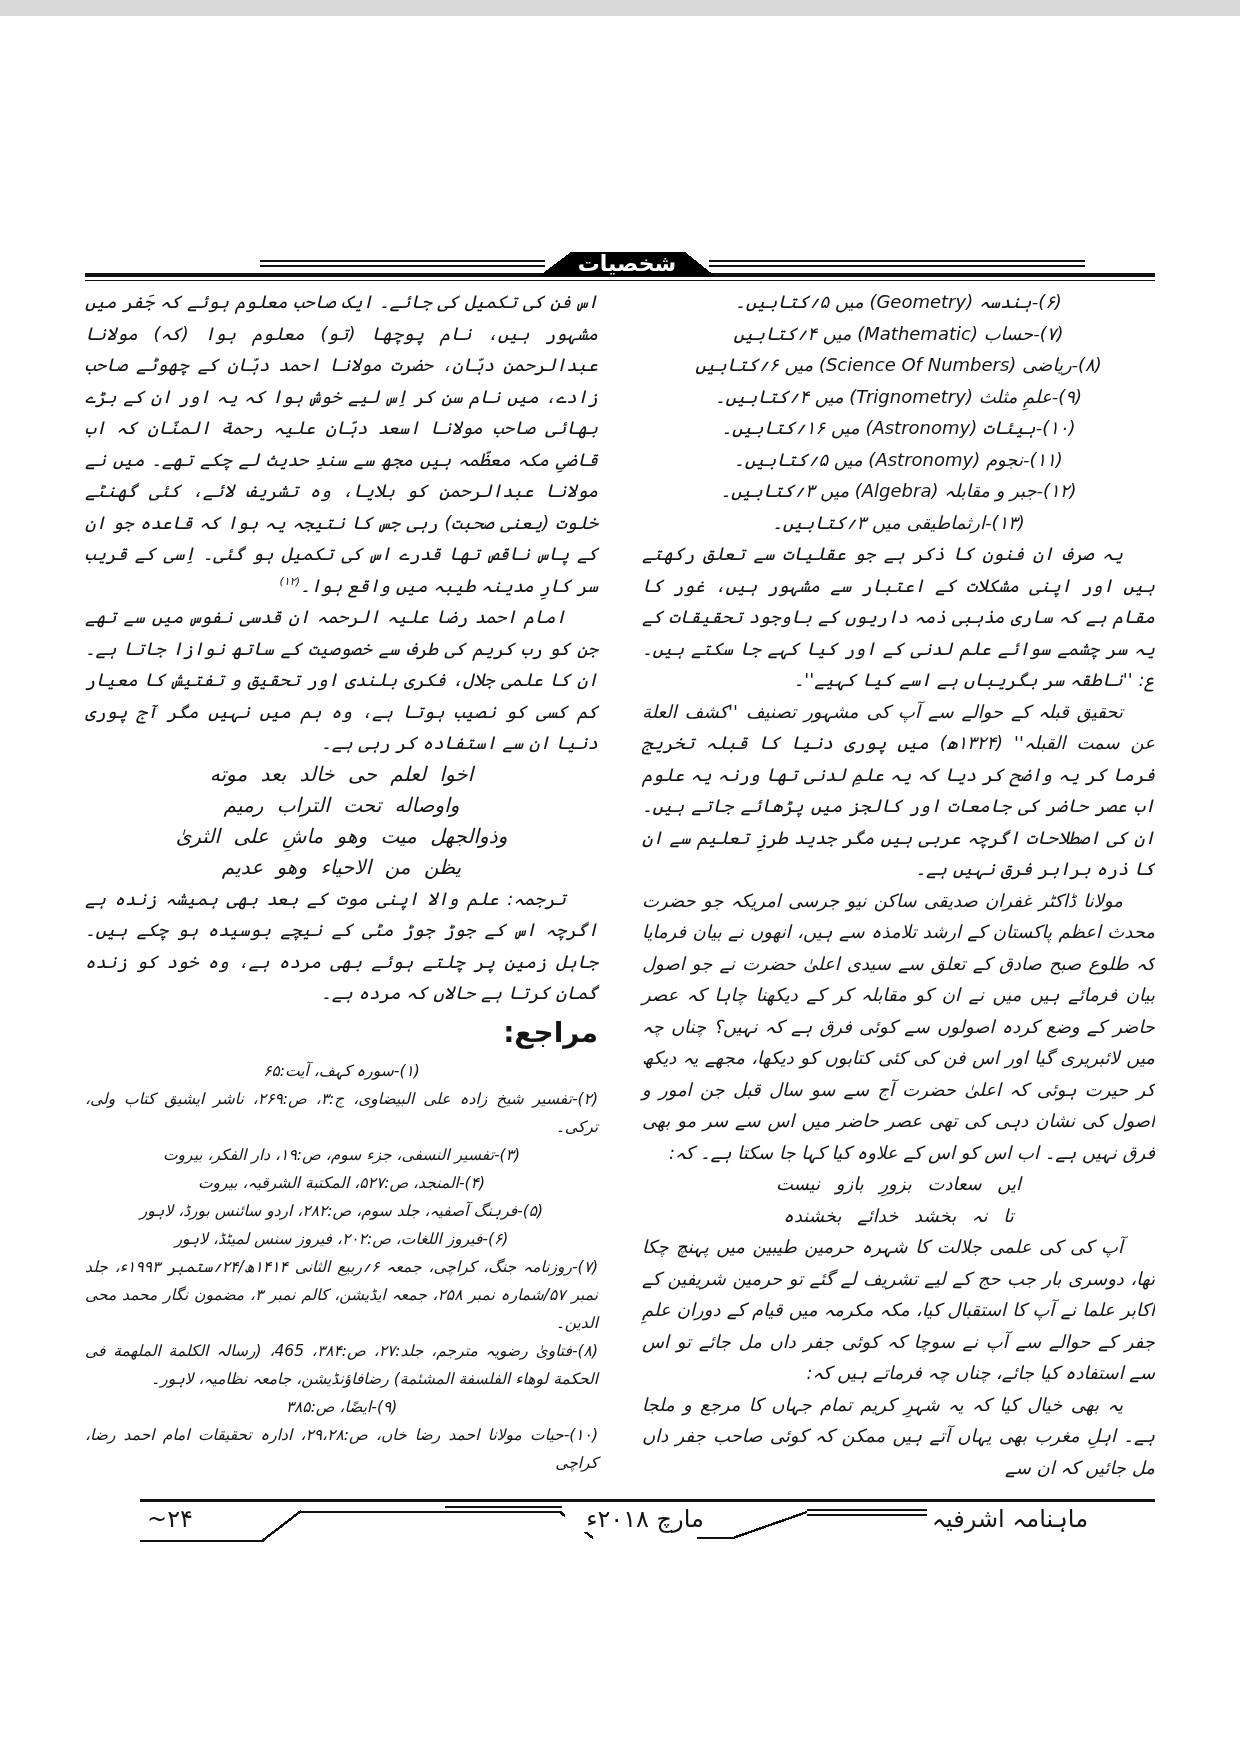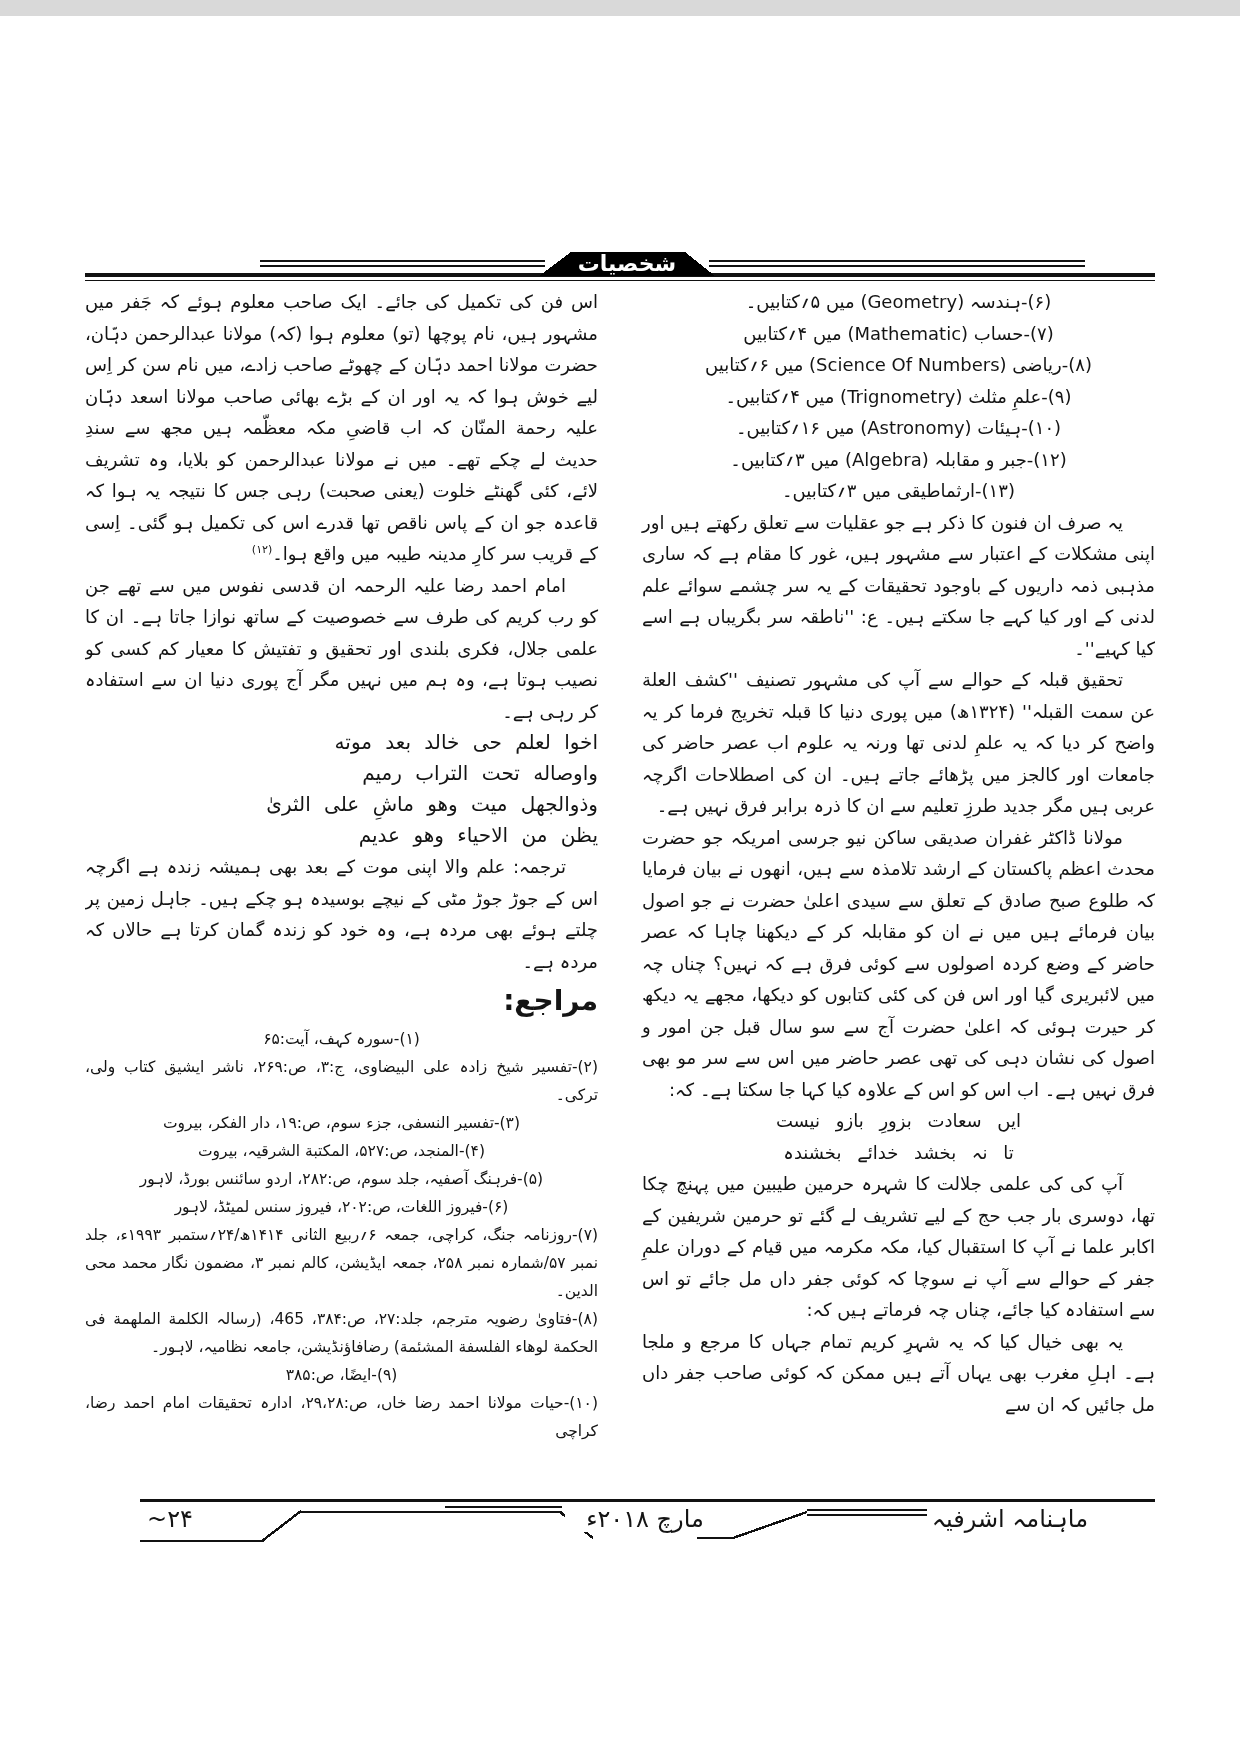--- a/index.html
+++ b/index.html
@@ -11,25 +11,25 @@
   }
   .content { position:absolute; right:85px; left:85px; top:220px; }
 
   
   .banner { width:1070px; height:46px; display:block; }
   .banner-title-svg { font-family:"DejaVu Sans", sans-serif; font-weight:bold; font-size:22px; fill:#ffffff; }
 
   
   .columns { display:flex; gap:44px; margin-top:4px; height:1208px; overflow:hidden; }
   .col { flex:1 1 0; min-width:0; font-size:18px; line-height:31.5px; text-align:justify; }
-  .col p { margin:0; }
+  .col p { margin:0;font-style:italic; }
   .indent { text-indent:32px; }
   .list-item { text-align:center; }
   .couplet-line { text-align:center; word-spacing:10px; }
-  .arabic-line { word-spacing:7px; font-size:20px; line-height:31px; font-family:"DejaVu Sans", sans-serif; }
+  .arabic-line { text-align:center; word-spacing:7px; font-size:20px; line-height:31px; font-family:"DejaVu Sans", sans-serif; }
   .refs-heading { text-align:right; font-weight:bold; font-size:28px; line-height:44px; margin:2px 0; }
   .ref { font-size:15.5px; line-height:28px; text-align:justify; }
   .ref.c { text-align:center; }
   sup.fn { font-size:11px; line-height:0; }
 
   
   .footer { position:absolute; right:85px; left:85px; top:1478px; height:70px; }
   .footer svg { position:absolute; inset:0; }
   .footer .ftext {
     position:absolute; top:12px; font-size:24px; line-height:26px;
@@ -60,20 +60,21 @@
     </svg>
 
     <div class="columns">
 
       <section class="col">
         <p class="list-item">(۶)-ہندسہ (Geometry) میں ۵؍کتابیں۔</p>
         <p class="list-item">(۷)-حساب (Mathematic) میں ۴؍کتابیں</p>
         <p class="list-item">(۸)-ریاضی (Science Of Numbers) میں ۶؍کتابیں</p>
         <p class="list-item">(۹)-علمِ مثلث (Trignometry) میں ۴؍کتابیں۔</p>
         <p class="list-item">(۱۰)-ہیئات (Astronomy) میں ۱۶؍کتابیں۔</p>
+        <p class="list-item">(۱۱)-نجوم (Astronomy) میں ۵؍کتابیں۔</p>
         <p class="list-item">(۱۲)-جبر و مقابلہ (Algebra) میں ۳؍کتابیں۔</p>
         <p class="list-item">(۱۳)-ارثماطیقی میں ۳؍کتابیں۔</p>
         <p class="indent">یہ صرف ان فنون کا ذکر ہے جو عقلیات سے تعلق رکھتے ہیں اور اپنی مشکلات کے اعتبار سے مشہور ہیں، غور کا مقام ہے کہ ساری مذہبی ذمہ داریوں کے باوجود تحقیقات کے یہ سر چشمے سوائے علم لدنی کے اور کیا کہے جا سکتے ہیں۔ ع: ''ناطقہ سر بگریباں ہے اسے کیا کہیے''۔</p>
         <p class="indent">تحقیق قبلہ کے حوالے سے آپ کی مشہور تصنیف ''کشف العلة عن سمت القبلہ'' (۱۳۲۴ھ) میں پوری دنیا کا قبلہ تخریج فرما کر یہ واضح کر دیا کہ یہ علمِ لدنی تھا ورنہ یہ علوم اب عصر حاضر کی جامعات اور کالجز میں پڑھائے جاتے ہیں۔ ان کی اصطلاحات اگرچہ عربی ہیں مگر جدید طرزِ تعلیم سے ان کا ذرہ برابر فرق نہیں ہے۔</p>
         <p class="indent">مولانا ڈاکٹر غفران صدیقی ساکن نیو جرسی امریکہ جو حضرت محدث اعظم پاکستان کے ارشد تلامذہ سے ہیں، انھوں نے بیان فرمایا کہ طلوع صبح صادق کے تعلق سے سیدی اعلیٰ حضرت نے جو اصول بیان فرمائے ہیں میں نے ان کو مقابلہ کر کے دیکھنا چاہا کہ عصر حاضر کے وضع کردہ اصولوں سے کوئی فرق ہے کہ نہیں؟ چناں چہ میں لائبریری گیا اور اس فن کی کئی کتابوں کو دیکھا، مجھے یہ دیکھ کر حیرت ہوئی کہ اعلیٰ حضرت آج سے سو سال قبل جن امور و اصول کی نشان دہی کی تھی عصر حاضر میں اس سے سر مو بھی فرق نہیں ہے۔ اب اس کو اس کے علاوہ کیا کہا جا سکتا ہے۔ کہ:</p>
         <p class="couplet-line">ایں سعادت بزورِ بازو نیست</p>
         <p class="couplet-line">تا نہ بخشد خدائے بخشندہ</p>
         <p class="indent">آپ کی کی علمی جلالت کا شہرہ حرمین طیبین میں پہنچ چکا تھا، دوسری بار جب حج کے لیے تشریف لے گئے تو حرمین شریفین کے اکابر علما نے آپ کا استقبال کیا، مکہ مکرمہ میں قیام کے دوران علمِ جفر کے حوالے سے آپ نے سوچا کہ کوئی جفر داں مل جائے تو اس سے استفادہ کیا جائے، چناں چہ فرماتے ہیں کہ:</p>
         <p class="indent">یہ بھی خیال کیا کہ یہ شہرِ کریم تمام جہاں کا مرجع و ملجا ہے۔ اہلِ مغرب بھی یہاں آتے ہیں ممکن کہ کوئی صاحب جفر داں مل جائیں کہ ان سے</p>
       </section>

